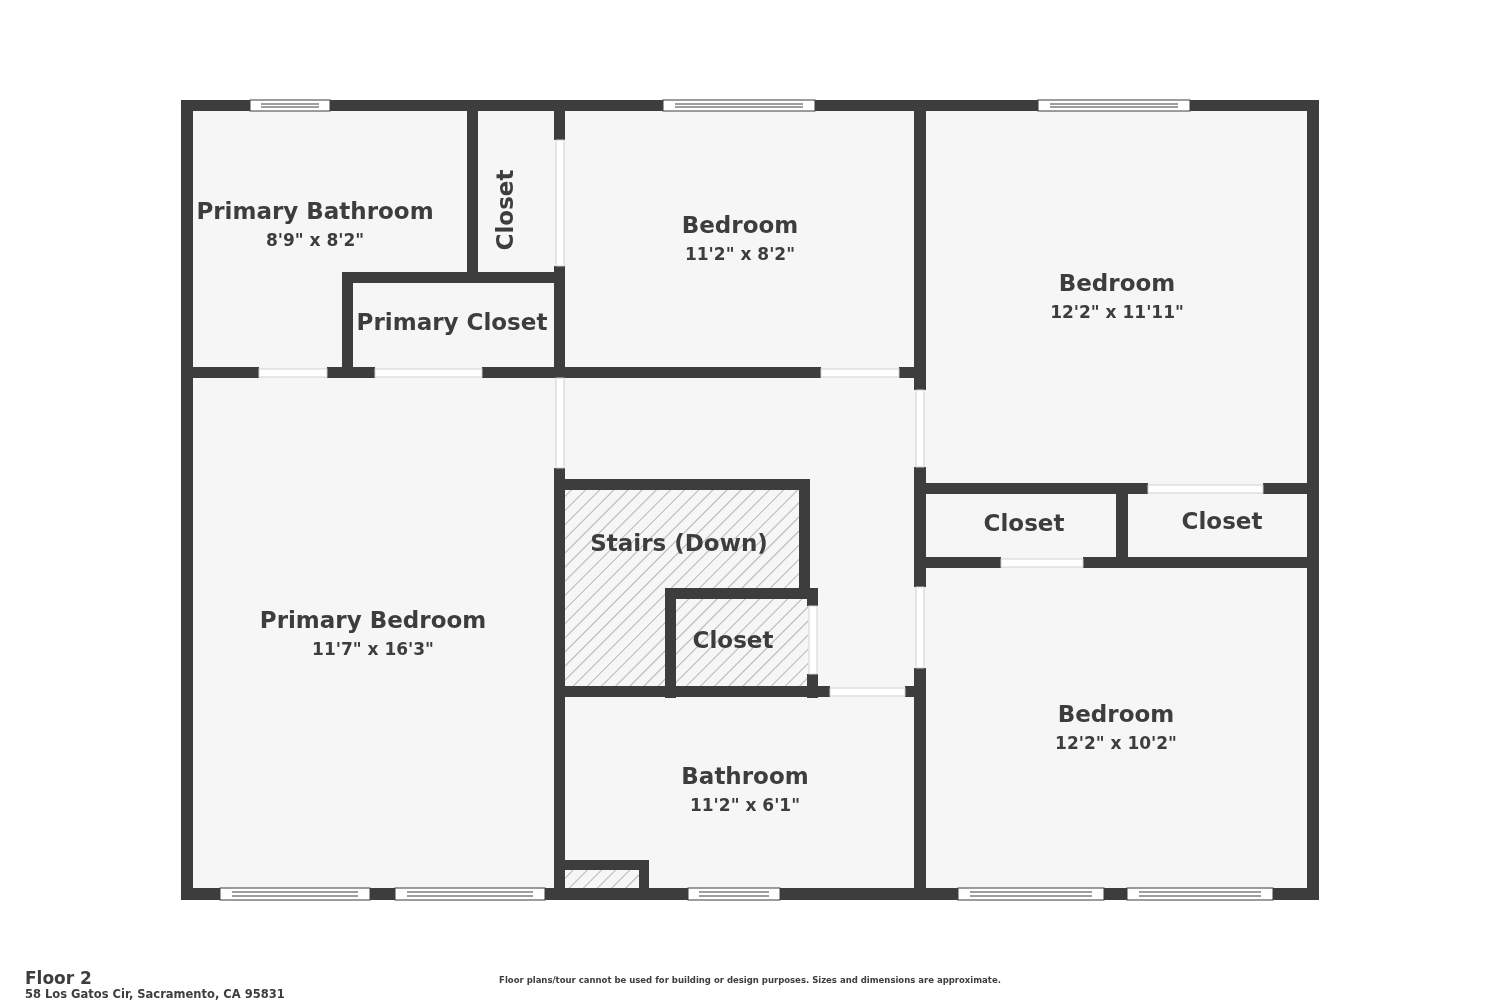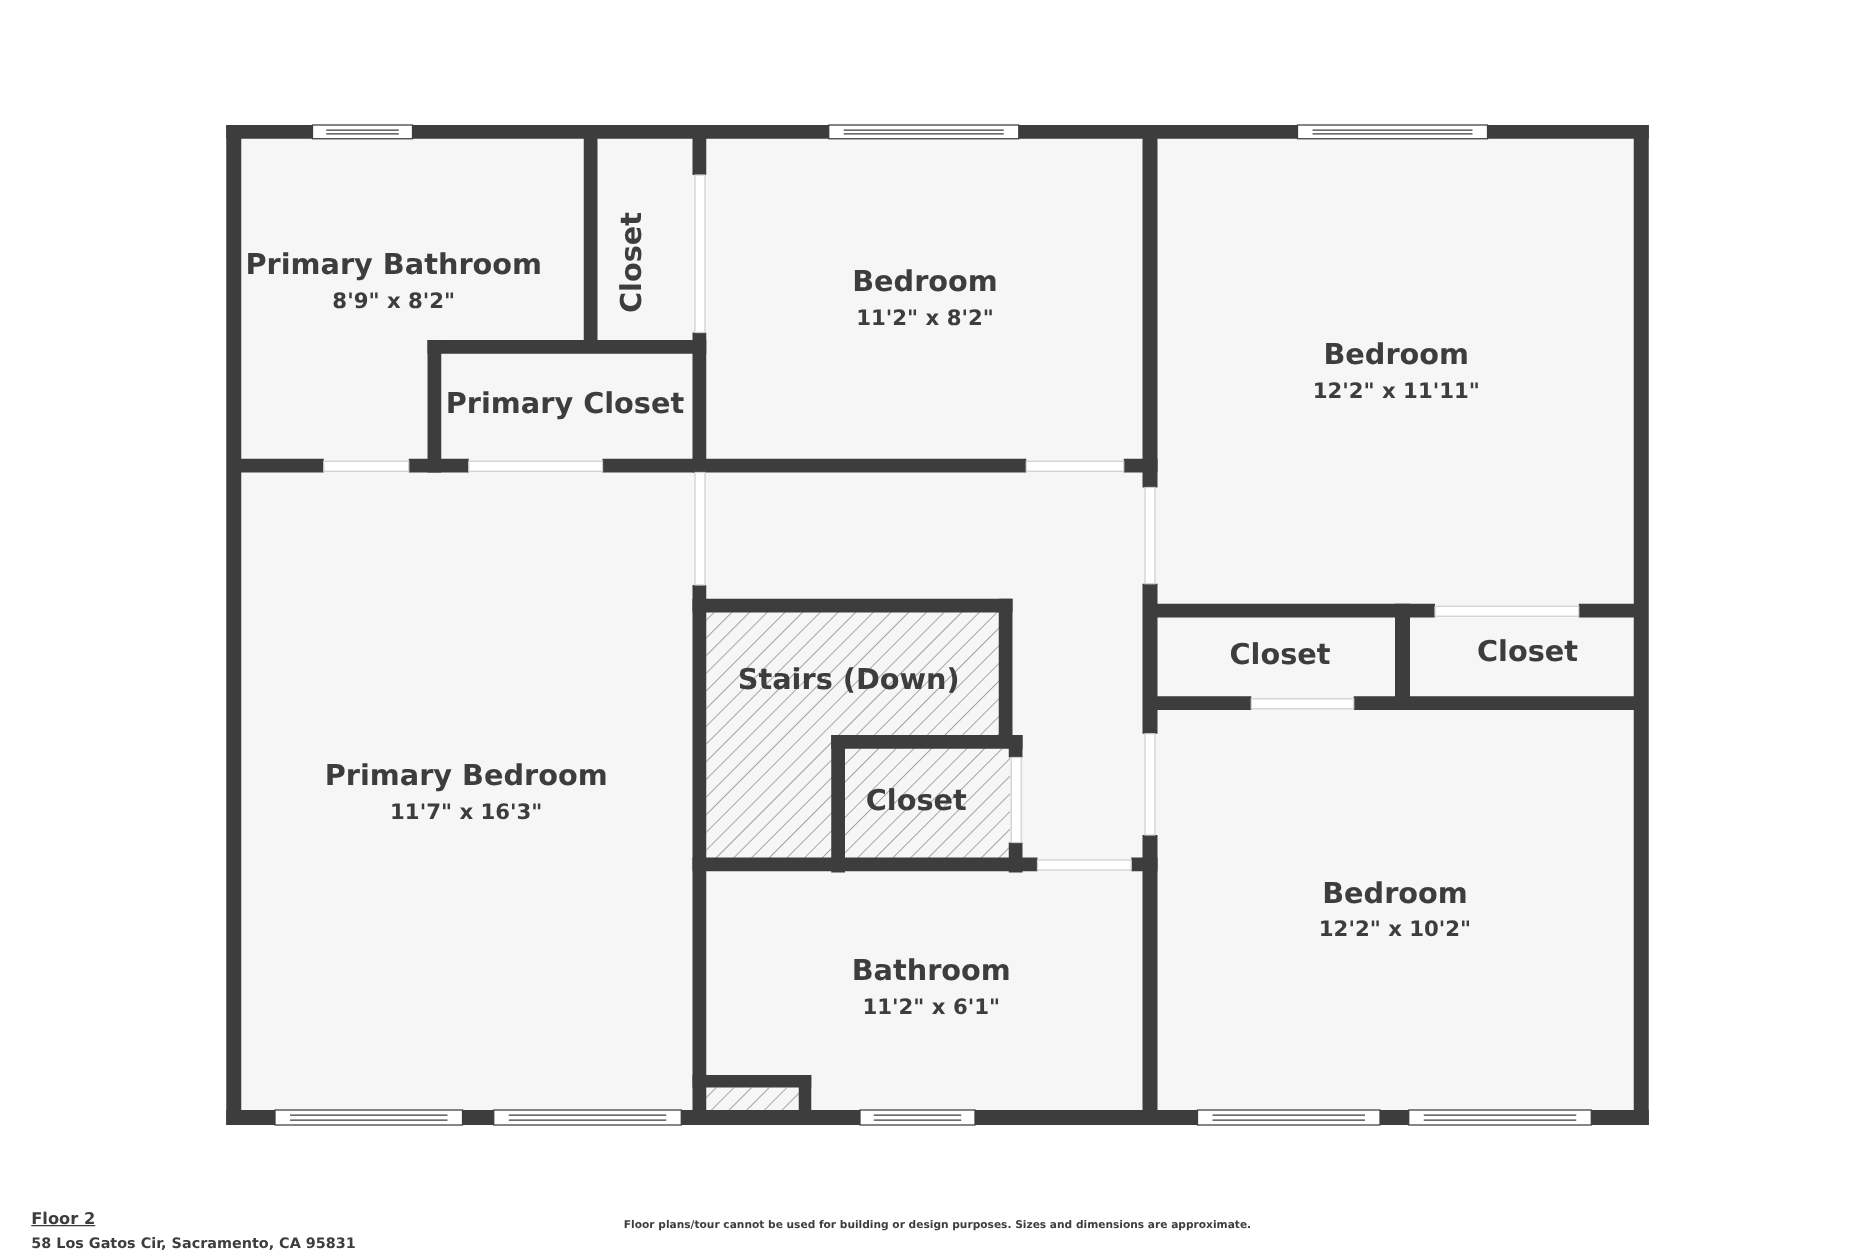--- a/index.html
+++ b/index.html
@@ -1,21 +1,21 @@
 <!DOCTYPE html>
 <html><head>
   <meta charset="utf-8">
   <style>
     html, body { margin: 0; padding: 0; background: #ffffff; }
     body { width: 1500px; height: 1000px; position: relative; overflow: hidden; font-family: "DejaVu Sans", sans-serif; }
     #plan { position: absolute; left: 0; top: 0; }
     .room-label { font-family: "DejaVu Sans", sans-serif; font-weight: bold; fill: #3d3d3d; }
     .footer { position: absolute; font-family: "DejaVu Sans", sans-serif; font-weight: bold; color: #3d3d3d; }
     .address { left: 25px; top: 943px; font-size: 11.5px; margin-top: 44px; }
-    .floor { left: 25px; top: 968px; font-size: 13px; text-decoration: underline; }
+    .floor { left: 25px; top: 968px; font-size: 17px; }
     .disclaimer { left: 0; width: 1500px; text-align: center; top: 975px; font-size: 8.5px; }
   </style>
 </head>
 <body>
 
 <svg id="plan" width="1500" height="1000" viewBox="0 0 1500 1000" xmlns="http://www.w3.org/2000/svg">
   <defs>
     <pattern id="hatch" patternUnits="userSpaceOnUse" width="10" height="10" patternTransform="rotate(45)">
       <rect width="10" height="10" fill="#f6f6f6"></rect>
       <line x1="0" y1="0" x2="0" y2="10" stroke="#8a8a8a" stroke-width="1.2"></line>

